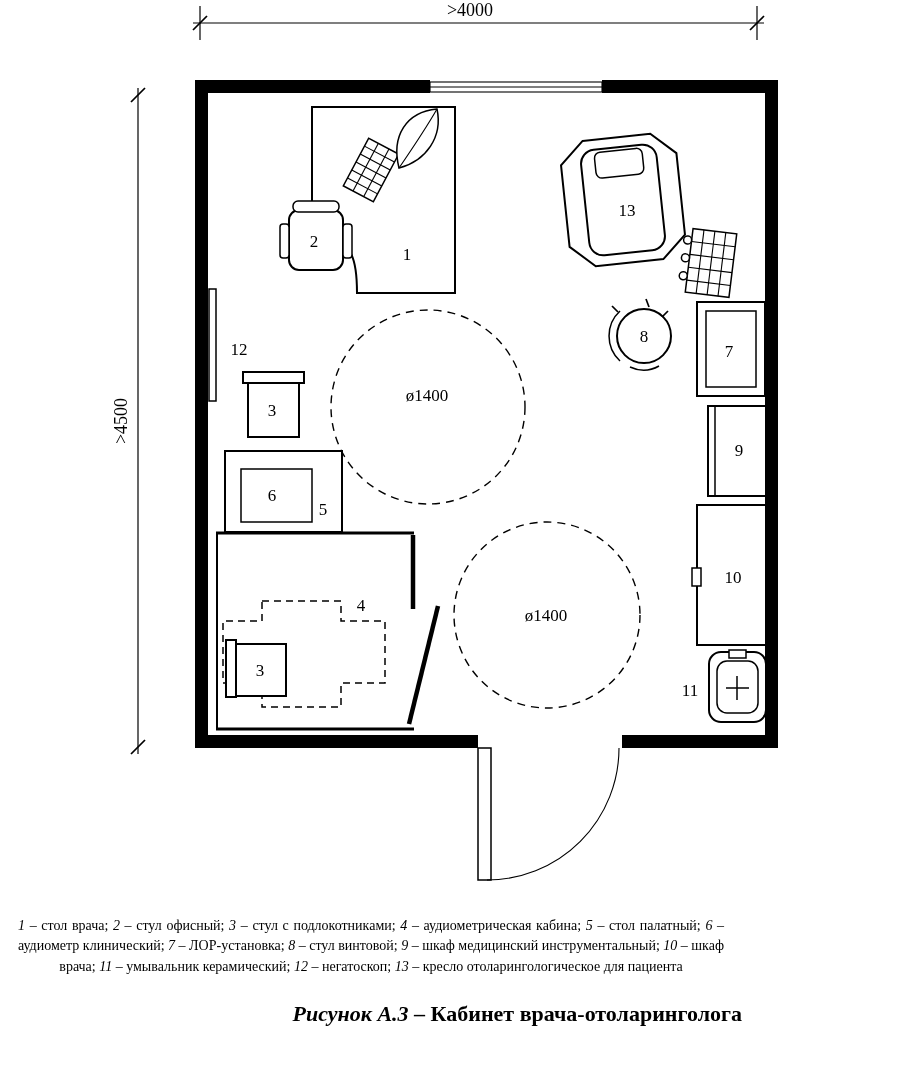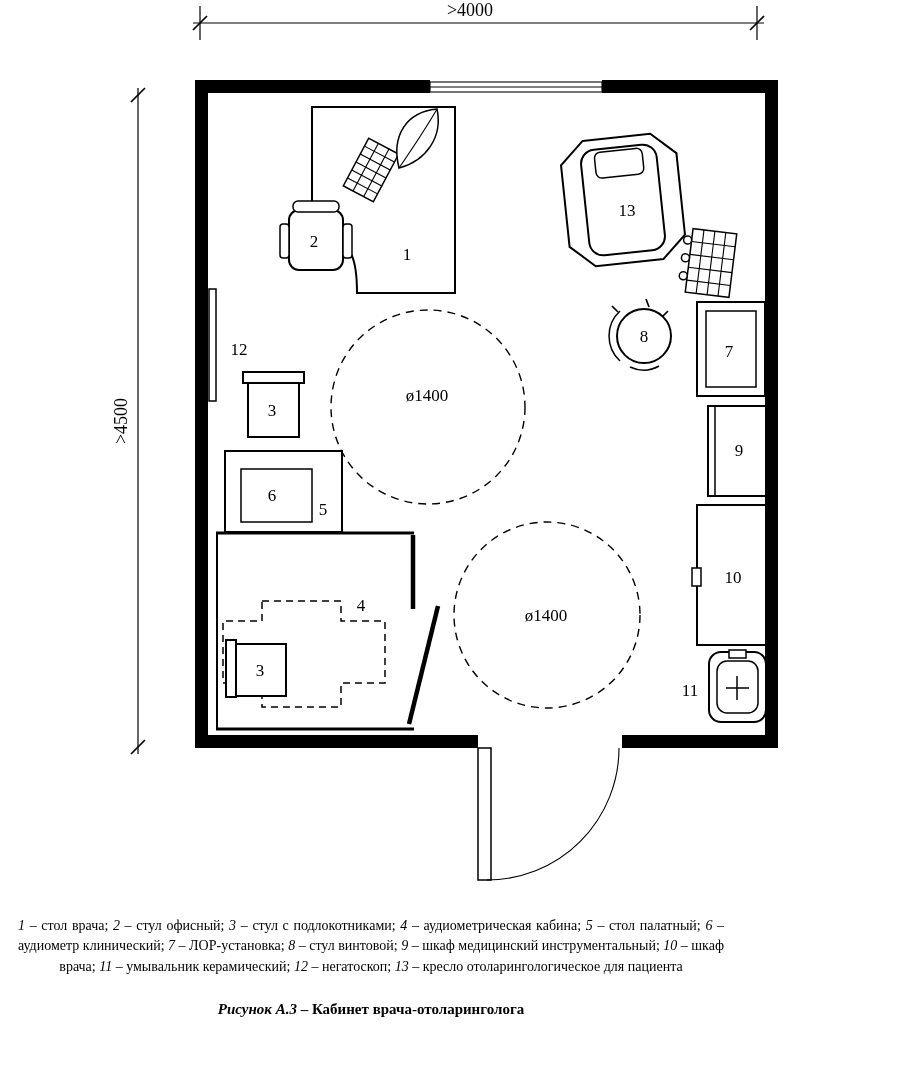--- a/index.html
+++ b/index.html
@@ -37,22 +37,22 @@
     margin: 16px 18px 0 18px;
     font-size: 14px;
     line-height: 1.45;
     text-align: justify;
     text-align-last: center;
   }
   .legend i { font-style: italic; }
 
   .figure-caption {
     margin: 24px 0 14px 0;
-    text-align: center;
-    font-size: 15px;
+    text-align: right;
+    font-size: 22px;
     font-weight: bold;
   }
   .figure-caption i { font-style: italic; }
 </style>
 </head>
 <body>
 
 <div class="page">
 
   <svg width="910" height="900" viewBox="0 0 910 900">

